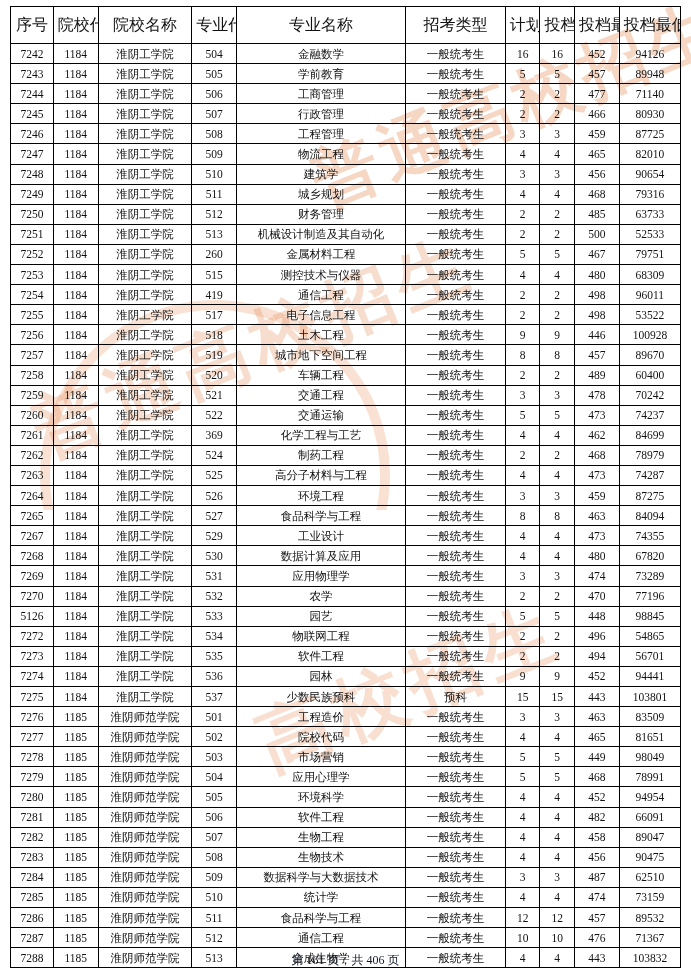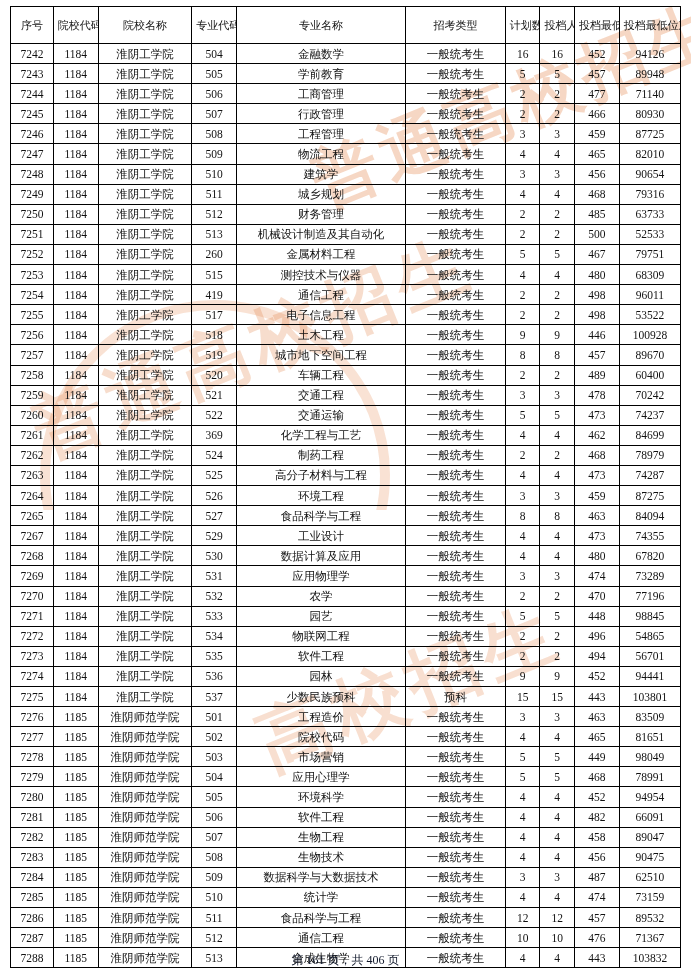--- a/index.html
+++ b/index.html
@@ -37,21 +37,21 @@
     line-height: 1.05;
     text-align: center;
     vertical-align: middle;
     padding: 0;
     height: 19.1px;
     white-space: nowrap;
     overflow: hidden;
   }
   table.score-table th {
     font-weight: normal;
-    font-size: 11px;
+    font-size: 16px;
     line-height: 1.1;
     height: 34px;
     padding: 1px 4px;
   }
   .c-seq      { width: 42px; }
   .c-inst     { width: 44px; }
   .c-instname { width: 92px; }
   .c-major    { width: 44px; }
   .c-majname  { width: 166px; }
   .c-type     { width: 98px; }
@@ -489,21 +489,21 @@
           <td class="col-instname">淮阴工学院</td>
           <td class="col-majcode">532</td>
           <td class="col-majname">农学</td>
           <td class="col-type">一般统考生</td>
           <td class="col-plan">2</td>
           <td class="col-admit">2</td>
           <td class="col-minscore">470</td>
           <td class="col-minrank">77196</td>
         </tr>
         <tr>
-          <td class="col-seq">7271</td>
+          <td class="col-seq">5126</td>
           <td class="col-instcode">1184</td>
           <td class="col-instname">淮阴工学院</td>
           <td class="col-majcode">533</td>
           <td class="col-majname">园艺</td>
           <td class="col-type">一般统考生</td>
           <td class="col-plan">5</td>
           <td class="col-admit">5</td>
           <td class="col-minscore">448</td>
           <td class="col-minrank">98845</td>
         </tr>

